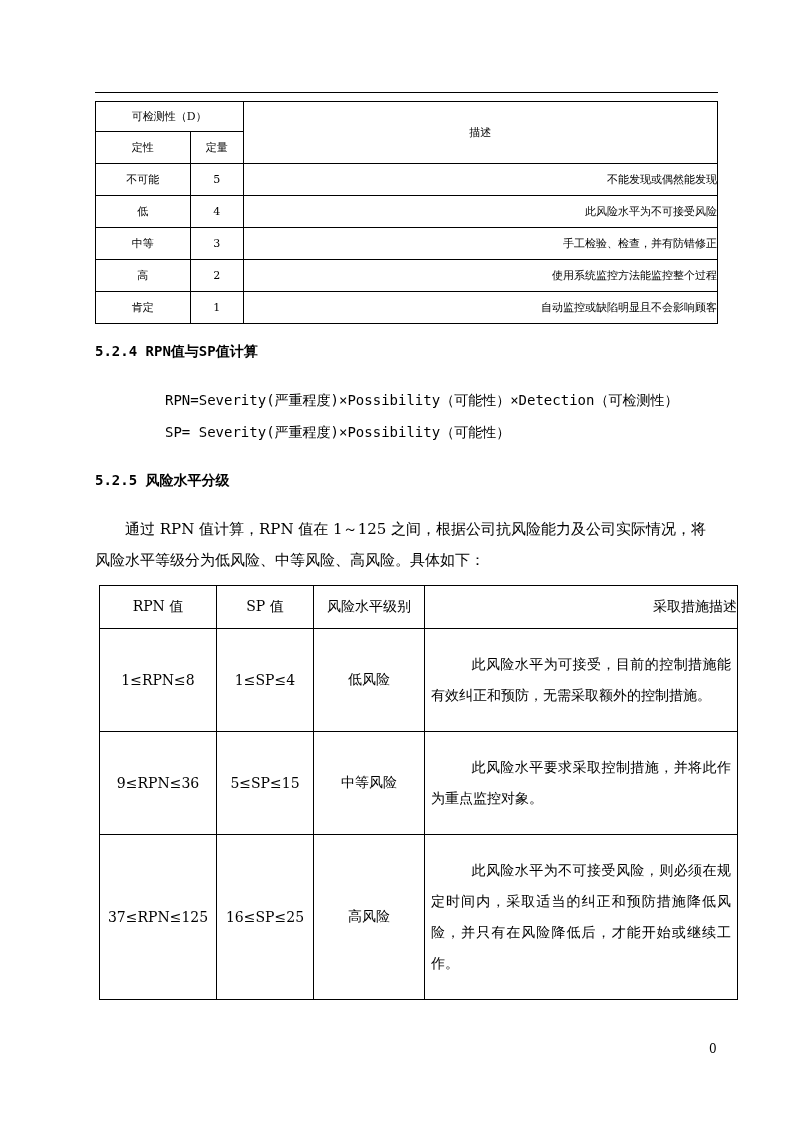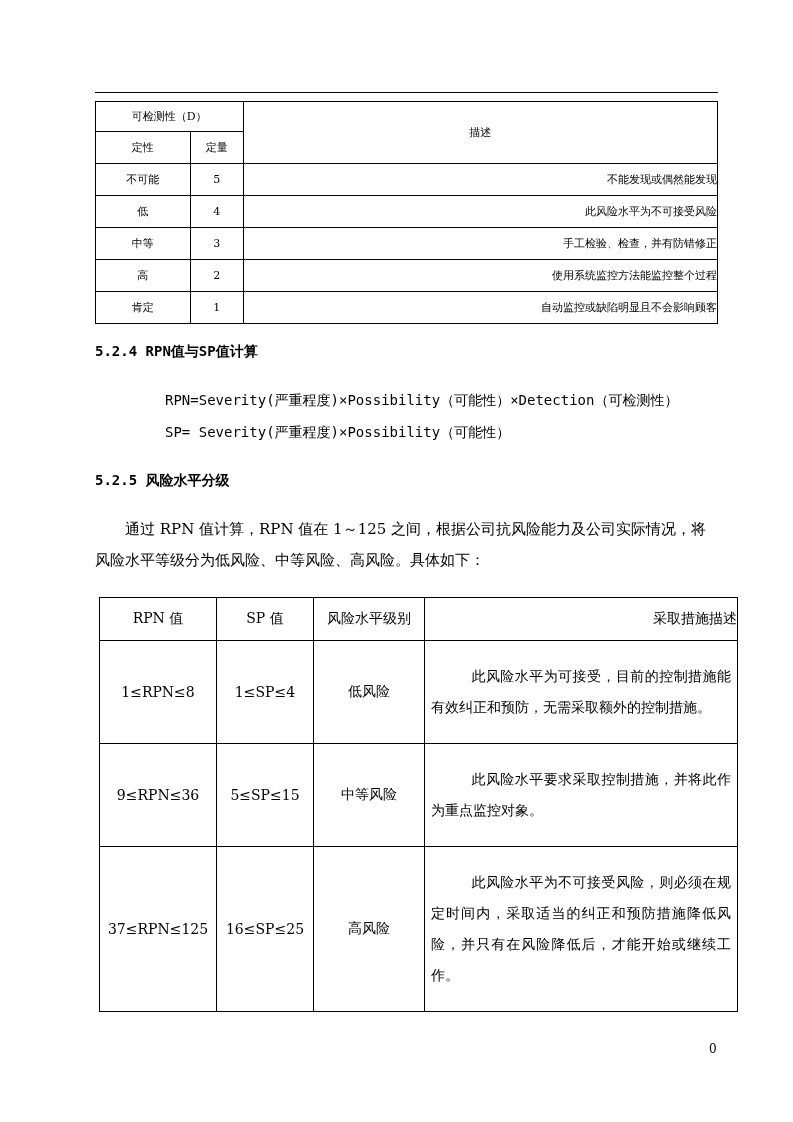--- a/index.html
+++ b/index.html
@@ -14,21 +14,21 @@
   #dtable td { height: 31px; text-align: center; vertical-align: middle; }
   #dtable td.desc { text-align: right; padding-left: 45px; }
   #dtable .hdr-top { height: 29px; }
   #dtable .hdr-sub { height: 31px; }
 
   .h { position: absolute; left: 95px; font-size: 14px; font-weight: bold; font-family: "DejaVu Sans Mono", "Liberation Mono", monospace; }
   .formula { position: absolute; left: 137px; font-size: 14px; font-family: "DejaVu Sans Mono", "Liberation Mono", monospace; margin-left: 28px; }
   .para { position: absolute; left: 95px; width: 625px; font-size: 15px; line-height: 31px; }
   .para .indent { display: inline-block; width: 30px; }
 
-  #rtable { position: absolute; left: 99px; top: 585px; width: 639px; font-size: 14px; margin-top: 12px; }
+  #rtable { position: absolute; left: 99px; top: 585px; width: 639px; font-size: 14px; }
   #rtable td { text-align: center; vertical-align: middle; }
   #rtable td.c1 { width: 116px; }
   #rtable td.c2 { width: 96px; }
   #rtable td.c3 { width: 110px; }
   #rtable td.c4 { text-align: justify; padding: 20px 6px; line-height: 31px; }
   #rtable tr.head td { height: 42px; }
   #rtable .ind { display: inline-block; width: 40px; }
 
   .pagenum { position: absolute; left: 709px; top: 1042px; font-size: 12px; }
 </style>

